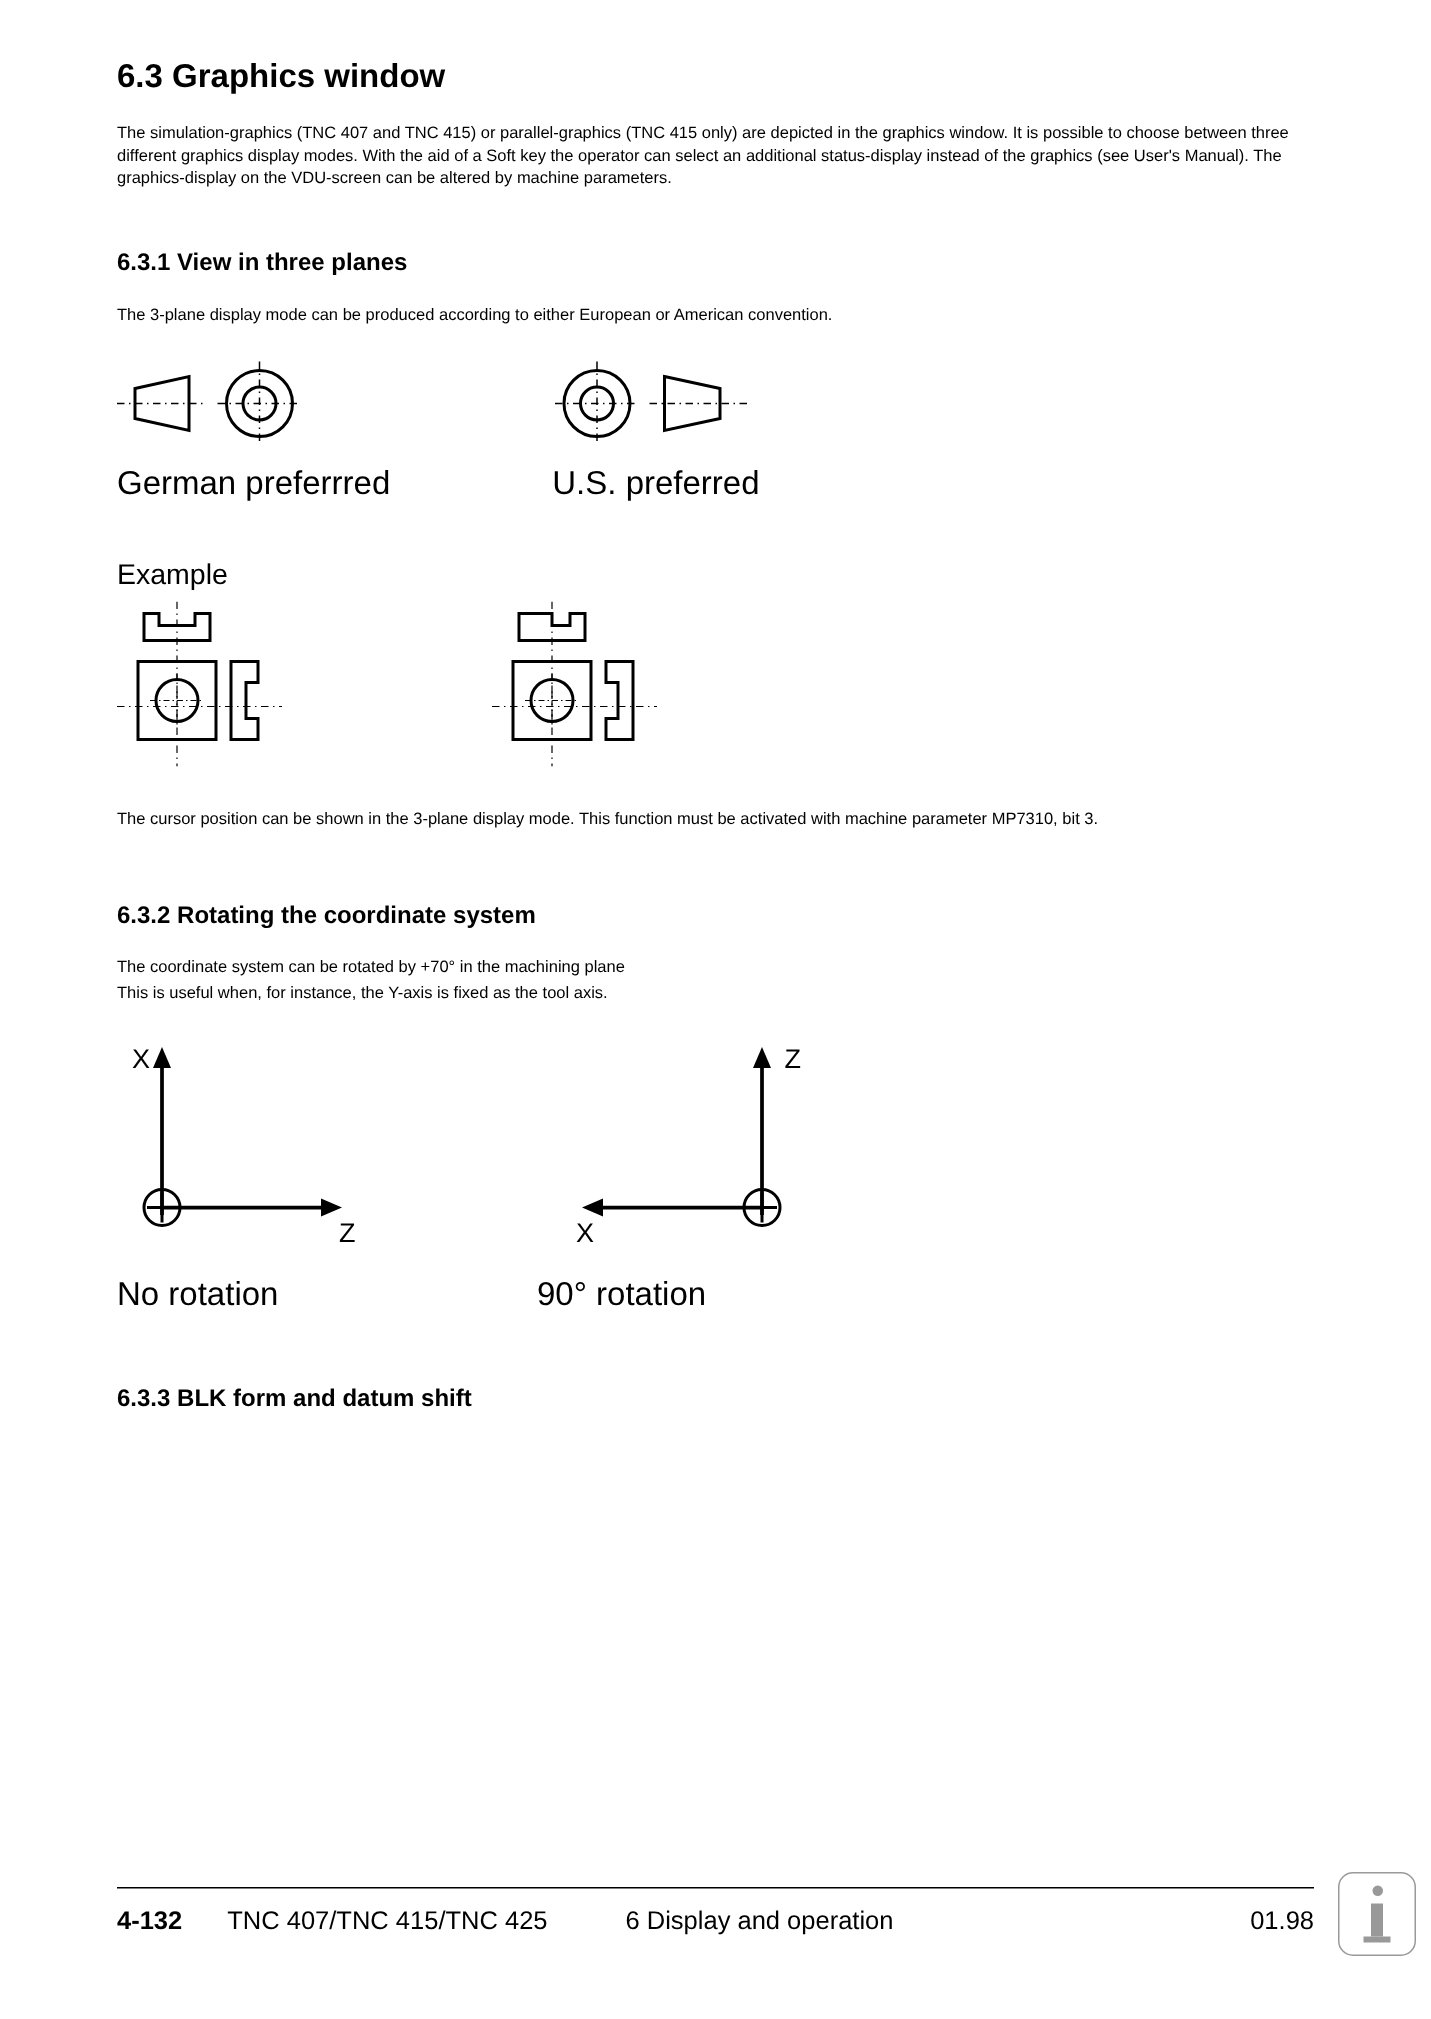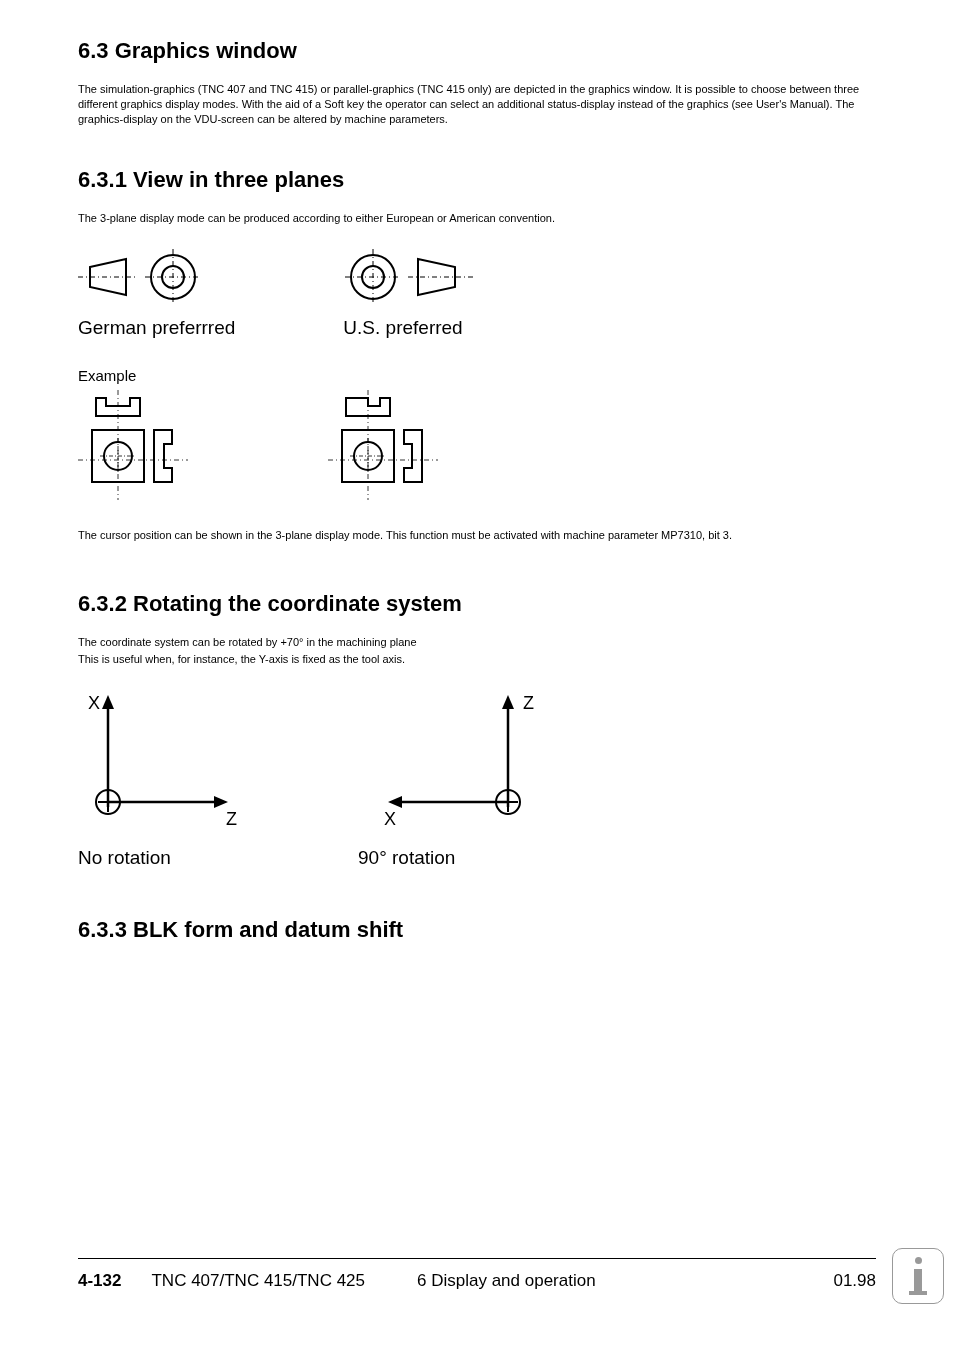--- a/index.html
+++ b/index.html
@@ -16,45 +16,45 @@
       height: 100%;
       position: relative;
       border-radius: 19px;
     }
     h2 {
       font-size: 22px;
       font-weight: bold;
       margin-bottom: 18px;
     }
     h3 {
-      font-size: 22px;
+      font-size: 16px;
       font-weight: bold;
       margin-bottom: 18px;
     }
     p {
       font-size: 11px;
       line-height: 1.35;
       font-weight: 400;
       margin-bottom: 2px;
     }
     .section { margin-bottom: 40px; }
     .section-sm { margin-bottom: 48px; }
     .row {
       display: flex;
       gap: 70px;
       margin-top: 22px;
     }
     .col { }
     .caption {
+      font-size: 22px;
+      margin-top: 10px;
+    }
+    .example-label {
       font-size: 19px;
-      margin-top: 10px;
-    }
-    .example-label {
-      font-size: 15px;
-      margin-top: 28px;
+      margin-top: 38px;
       margin-bottom: 6px;
     }
     .row2 {
       display: flex;
       gap: 140px;
       margin-top: 4px;
     }
     .row3 {
       display: flex;
       gap: 110px;

